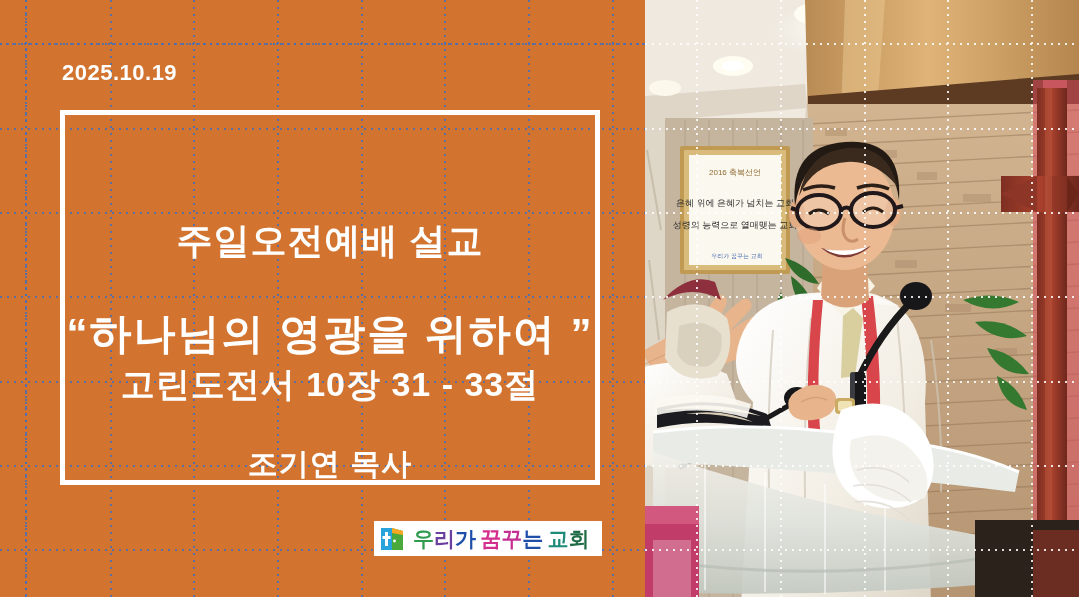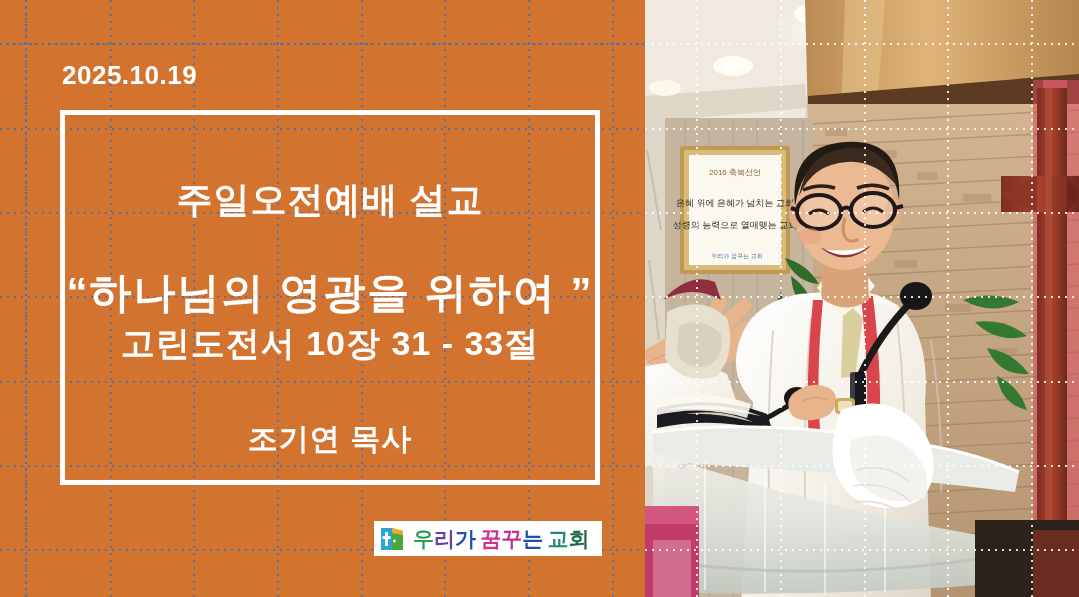--- a/index.html
+++ b/index.html
@@ -59,54 +59,54 @@
   }
   .hline-p{
     left:0; height:2px; width:434px;
     background:repeating-linear-gradient(to right,
       rgba(255,255,255,.85) 0 2px, transparent 2px 7px);
   }
 
   
   #date{
     position:absolute; left:62px; top:60px;
-    font-size:26px; font-weight:bold; color:#ffffff;
+    font-size:22px; font-weight:bold; color:#ffffff;
     letter-spacing:.5px; white-space:nowrap;
   }
 
   
   #frame{
     position:absolute; left:60px; top:110px;
     width:540px; height:375px;
     border:5px solid #ffffff;
   }
 
   
   #text-block{
     position:absolute; left:60px; top:110px;
     width:540px; height:375px;
     display:flex; flex-direction:column;
-    align-items:center; justify-content:center;
+    align-items:center; justify-content:flex-end;
     padding-top:40px;
   }
   #line-service{
     font-size:36px; font-weight:bold; color:#ffffff;
     letter-spacing:1px; white-space:nowrap;
   }
   #line-title{
     margin-top:40px;
     font-size:42px; font-weight:bold; color:#ffffff;
     letter-spacing:2px; white-space:nowrap;
   }
   #line-scripture{
     font-size:34px; font-weight:bold; color:#ffffff;
     letter-spacing:1px; white-space:nowrap;
   }
   #line-preacher{
-    margin-top:52px;
+    margin-top:36px;
     font-size:30px; font-weight:bold; color:#ffffff;
     letter-spacing:1px; white-space:nowrap;
   }
 
   
   #logo-bar{
     position:absolute; left:374px; top:521px;
     width:228px; height:35px;
     background:#ffffff;
     display:flex; align-items:center; padding-left:6px;

